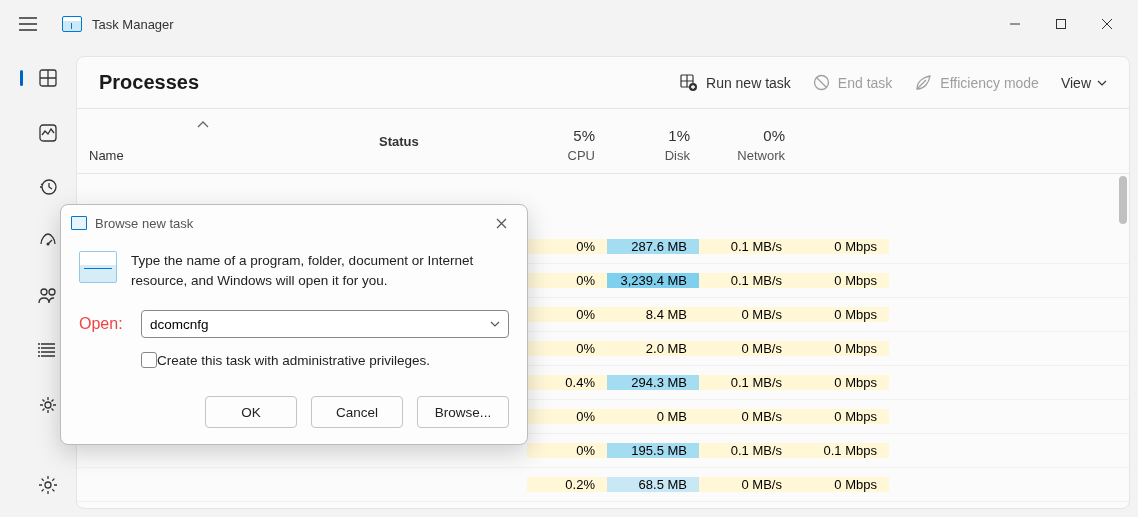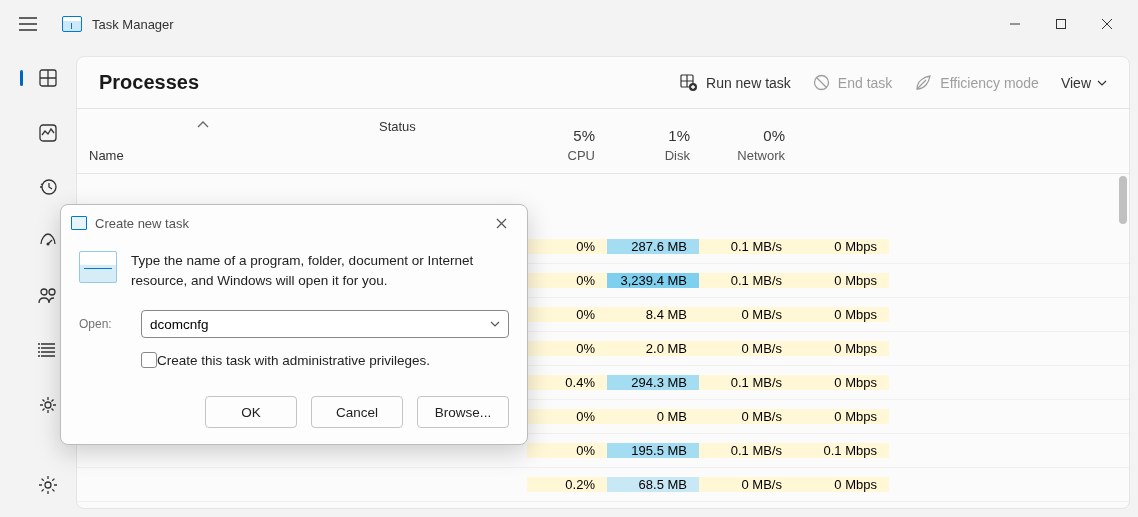--- a/index.html
+++ b/index.html
@@ -34,21 +34,21 @@
     .action.disabled { color: #9e9e9e; cursor: default; }
     .view-action { display: flex; align-items: center; gap: 6px; font-size: 14px; color: #333; cursor: pointer; }
 
     
     .thead { display: flex; border-top: 1px solid #e5e5e5; border-bottom: 1px solid #e5e5e5; height: 66px; }
     .th { padding: 10px 12px; font-size: 13px; color: #333; display: flex; flex-direction: column; justify-content: flex-end; }
     .th .pct { text-align: right; font-size: 15px; }
     .th .lbl { text-align: right; color: #555; font-size: 13px; margin-top: 4px;}
     .th-name { width: 290px; justify-content: flex-end; position: relative; }
     .th-name .sort { position: absolute; top: 8px; left: 120px; color: #666; }
-    .th-status { width: 160px; justify-content: flex-start; }
+    .th-status { width: 160px; justify-content: center; font-weight: bold; }
     .th-cpu { width: 80px; }
     .th-mem { width: 105px; }
     .th-disk { width: 95px; }
     .th-net { width: 95px; }
     .th-right { flex:1; }
 
     
     .tbody { flex: 1; overflow: hidden; position: relative; }
     .row { display: flex; height: 34px; align-items: center; border-bottom: 1px solid #f0f0f0; font-size: 13px; }
     .row.spacer { height: 56px; border-bottom: none;}
@@ -71,21 +71,21 @@
     .dialog-titlebar { height: 36px; display: flex; align-items: center; padding: 0 10px; }
     .dialog-icon { width: 16px; height: 14px; border: 1px solid #0078d4; border-radius: 1px; margin-right: 8px; background: #e8f4fc; }
     .dialog-title { font-size: 13px; color: #555; }
     .dialog-close { margin-left: auto; width: 32px; height: 28px; display: flex; align-items: center; justify-content: center; color: #555; cursor: pointer; }
     .dialog-body { padding: 10px 18px 6px 18px; }
     .dialog-desc-row { display: flex; gap: 14px; align-items: flex-start; }
     .run-icon { width: 38px; height: 32px; border: 1px solid #96c8e8; background: linear-gradient(#fff 45%, #d6ecf7 45%); border-radius: 2px; position: relative; flex-shrink:0;}
     .run-icon::after { content:""; position:absolute; left:4px; right:4px; top:16px; height:10px; border-top:1px solid #0078d4; }
     .dialog-desc { font-size: 13.5px; color: #222; line-height: 1.45; }
     .dialog-open-row { display: flex; align-items: center; gap: 18px; margin-top: 20px; }
-    .open-label { font-size: 12px; color: #737373; width: 44px;}
+    .open-label { font-size: 16px; color: #ef4444; width: 44px;}
     .open-select { flex: 1; height: 28px; border: 1px solid #888; border-radius: 4px; padding: 0 8px; font-size: 13.5px; display: flex; align-items: center; justify-content: space-between; cursor: text; background:#fff;}
     .dialog-chk-row { display: flex; align-items: center; margin: 14px 0 8px 62px; }
     .chk { width: 16px; height: 16px; border: 1px solid #888; border-radius: 3px; background:#fff;}
     .chk-label { font-size: 13.5px; color: #222; }
     .dialog-footer { display: flex; justify-content: flex-end; gap: 14px; padding: 14px 18px 16px 18px; }
     .dlg-btn { min-width: 92px; height: 32px; border: 1px solid #c4c4c4; border-radius: 4px; background: #fdfdfd; font-size: 13.5px; color: #222; display: flex; align-items: center; justify-content: center; cursor: pointer; text-align: center; }
 
   </style>
 </head>
 <body>
@@ -316,21 +316,21 @@
         </div>
       <div class="scrollbar-thumb"></div>
     </div>
 
   </div>
 </div>
 
 <div class="dialog-backdrop">
   <div class="dialog-titlebar">
     <div class="dialog-icon"></div>
-    <div class="dialog-title">Create new task</div>
+    <div class="dialog-title">Browse new task</div>
     <div class="dialog-close">
       <svg width="11" height="11" viewBox="0 0 11 11">
           <path d="M1 1l9 9M10 1L1 10" stroke="#555" stroke-width="1.2"></path>
         </svg>
     </div>
   </div>
   <div class="dialog-body">
     <div class="dialog-desc-row">
       <div class="run-icon"></div>
       <div class="dialog-desc">Type the name of a program, folder, document or Internet resource, and Windows will open it for you.</div>

